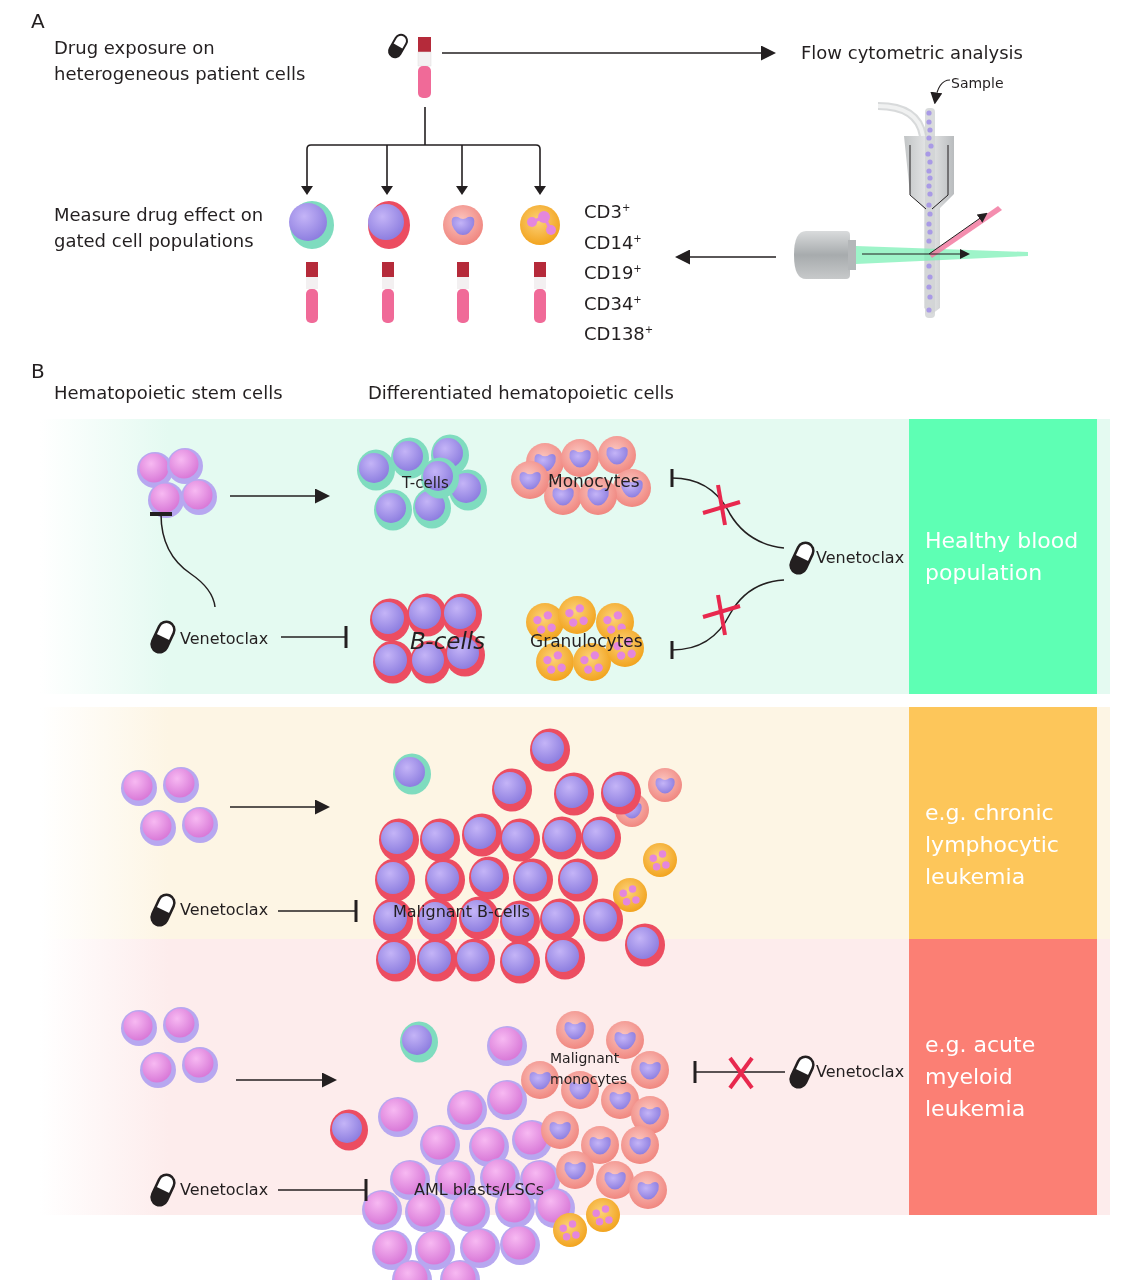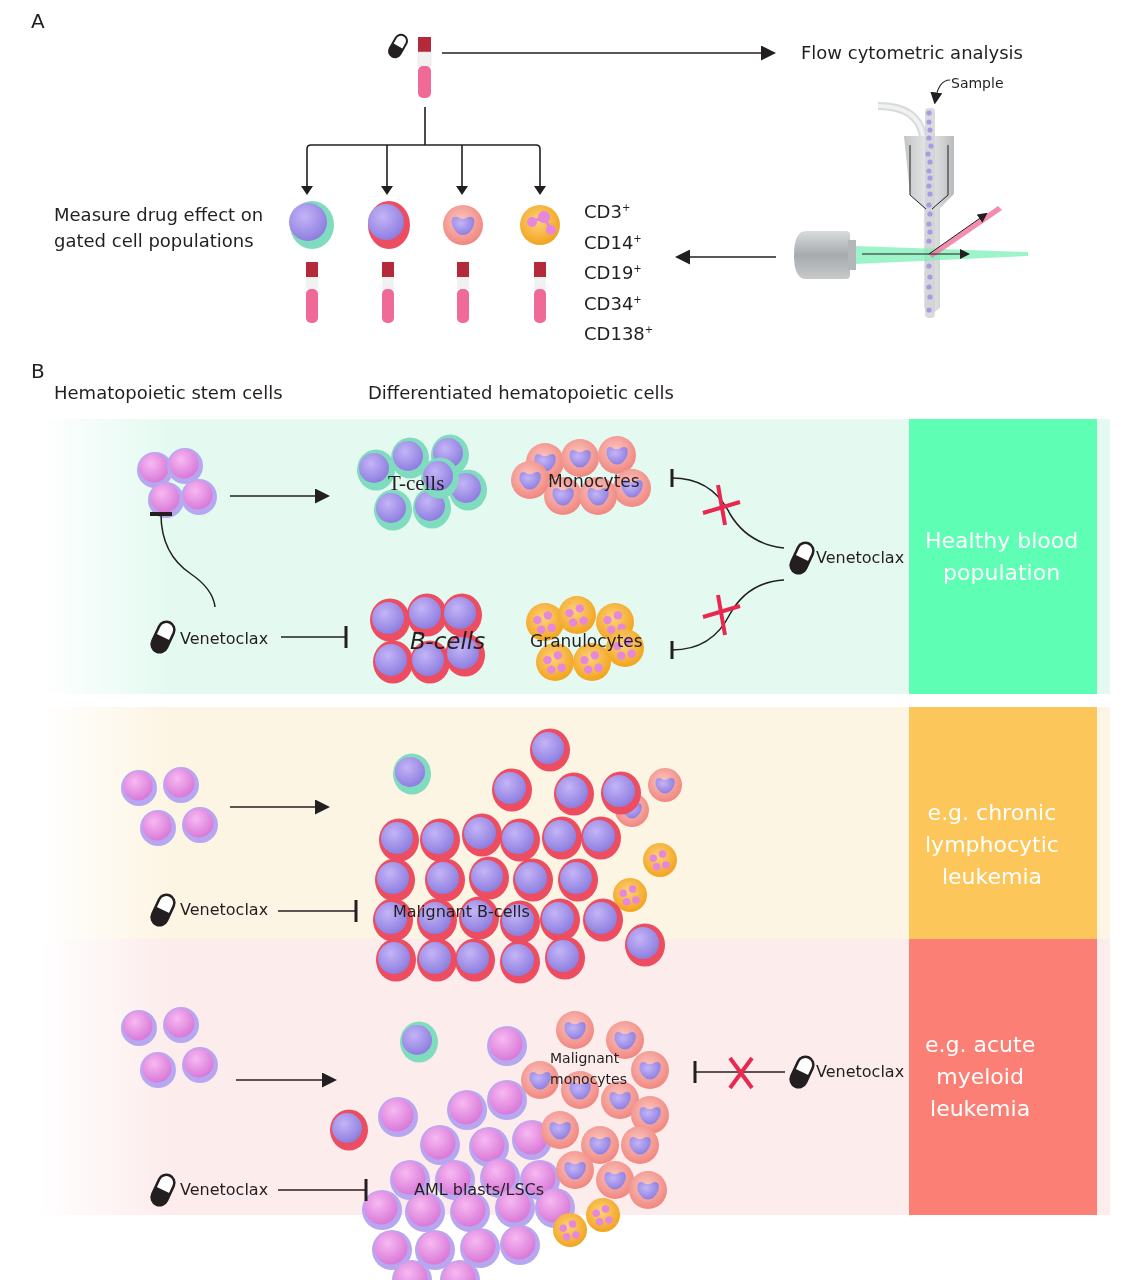--- a/index.html
+++ b/index.html
@@ -2,28 +2,30 @@
 <html><head>
 <meta charset="utf-8">
 <style>
   html,body{margin:0;padding:0;background:#fff;}
   body{width:1123px;height:1280px;position:relative;overflow:hidden;font-family:"DejaVu Sans",sans-serif;color:#231f20;}
   .abs{position:absolute;}
   .txt{font-family:"DejaVu Sans",sans-serif;font-size:18px;line-height:26px;color:#231f20;white-space:nowrap;}
   .small{font-size:14px;}
   .panel-letter{font-size:20px;}
   .band{position:absolute;left:40px;width:1070px;}
-  .band-label{position:absolute;right:13px;width:188px;color:#fff;font-size:22px;line-height:32px;padding-left:16px;box-sizing:border-box;display:flex;align-items:center;text-align:center;}
+  .band-label{position:absolute;right:13px;width:188px;color:#fff;font-size:22px;line-height:32px;padding-left:16px;box-sizing:border-box;display:flex;align-items:center;}
   sup{font-size:10px;}
 </style>
 </head>
 <body>
 
 <div class="abs txt panel-letter" style="left:31px;top:8px;">A</div>
 <div class="abs txt" style="left:54px;top:35px;">
+  <div>Drug exposure on</div>
+  <div>heterogeneous patient cells</div>
 </div>
 <div class="abs txt" style="left:794px;top:40px;margin-left:7px;">Flow cytometric  analysis</div>
 <div class="abs txt small" style="left:951px;top:70px;">Sample</div>
 <div class="abs txt" style="left:54px;top:202px;">
   <div>Measure drug effect on</div>
   <div>gated cell populations</div>
 </div>
 <div class="abs txt" style="left:584px;top:195px;line-height:26.5px;">
   <div><span>CD3</span><sup>+</sup></div>
   <div><span>CD14</span><sup>+</sup></div>
@@ -747,21 +749,21 @@
       </g>
     </g>
 </svg>
 
 <div class="abs txt" style="left:180px;top:626px;font-size:16px;">Venetoclax</div>
 <div class="abs txt" style="left:816px;top:545px;font-size:16px;">Venetoclax</div>
 <div class="abs txt" style="left:180px;top:897px;font-size:16px;">Venetoclax</div>
 <div class="abs txt" style="left:180px;top:1177px;font-size:16px;">Venetoclax</div>
 <div class="abs txt" style="left:816px;top:1059px;font-size:16px;">Venetoclax</div>
 
-<div class="abs txt" style="left:388px;top:470px;font-size:21px;font-family:Liberation Serif, serif;">T-cells</div>
+<div class="abs txt" style="left:402px;top:470px;font-size:15px;">T-cells</div>
 <div class="abs txt" style="left:548px;top:468px;font-size:17px;">Monocytes</div>
 <div class="abs txt" style="left:410px;top:628px;font-size:23px;font-style:italic;">B-cells</div>
 <div class="abs txt" style="left:530px;top:628px;font-size:17px;">Granulocytes</div>
 <div class="abs txt" style="left:393px;top:899px;font-size:16px;">Malignant B-cells</div>
 <div class="abs txt" style="left:414px;top:1177px;font-size:16px;">AML blasts/LSCs</div>
 <div class="abs txt" style="left:550px;top:1048px;font-size:14px;line-height:21px;">
   <div>Malignant</div>
     <div>monocytes</div>
 </div>
 

